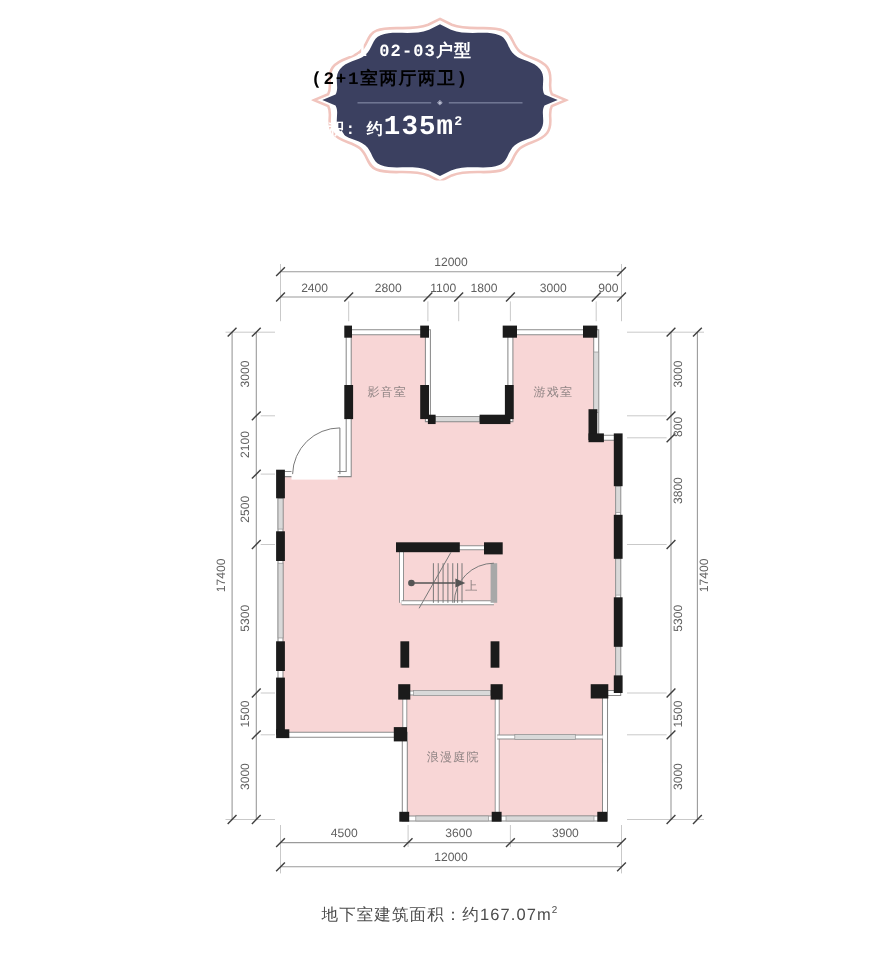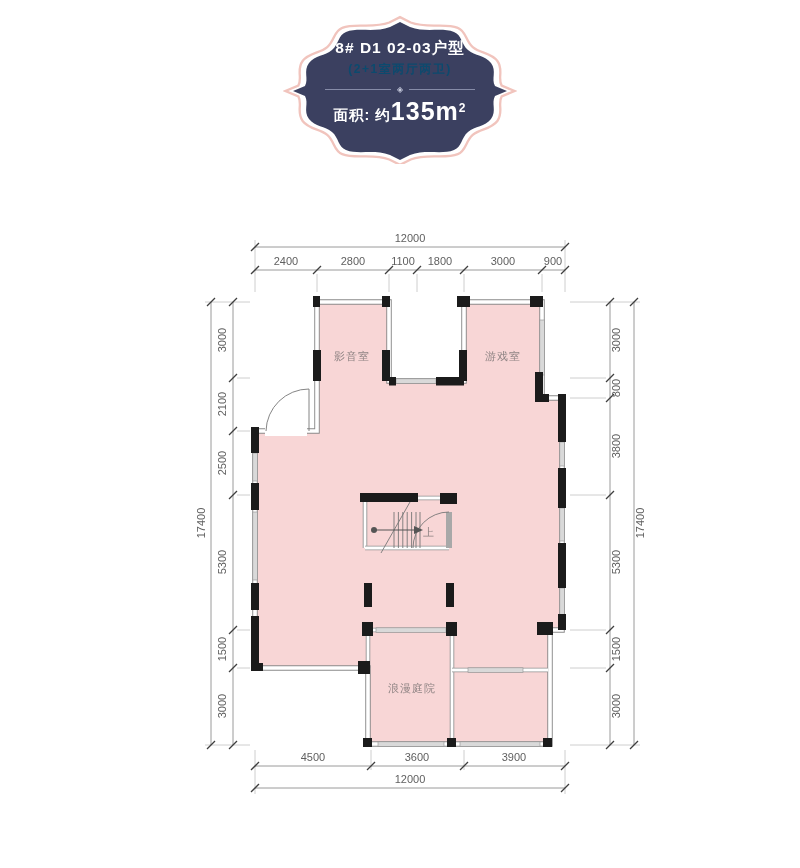--- a/index.html
+++ b/index.html
@@ -1,24 +1,24 @@
 <!DOCTYPE html>
 <html><head>
 <meta charset="utf-8">
 <style>
   html,body{margin:0;padding:0;background:#fff;}
   #stage{position:relative;width:800px;height:868px;background:#ffffff;overflow:hidden;
          font-family:"Liberation Sans","DejaVu Sans",sans-serif;}
   
   #badge{position:absolute;left:283px;top:12px;width:234px;height:152px;}
   #badge svg{position:absolute;left:0;top:0;}
-  .badge-content{position:relative;z-index:2;text-align:center;padding-top:25px;color:#ffffff;
-                 font-family:Liberation Sans, sans-serif;}
+  .badge-content{position:relative;z-index:2;padding-top:25px;color:#ffffff;
+                 font-family:Liberation Mono, monospace;}
   .badge-line{font-size:15.5px;font-weight:700;letter-spacing:1px;line-height:1.4;}
-  .badge-spec{font-size:12px;font-weight:700;letter-spacing:1.5px;margin-top:2px;color:#0c4a6e;}
+  .badge-spec{font-size:16px;font-weight:700;letter-spacing:1.5px;margin-top:2px;color:#000000;}
   .badge-divider{width:150px;margin:8px auto 3px;display:flex;align-items:center;}
   .badge-divider .bar{flex:1;height:1px;background:#868ca8;}
   .badge-divider .orn{font-size:8px;color:#c3c7da;padding:0 6px;line-height:1;}
   .badge-area{font-size:14.5px;font-weight:700;letter-spacing:1px;}
   .badge-area .val{font-size:25px;}
   .badge-area sup{font-size:12px;position:relative;top:-2px;}
   
   .wo{stroke:#8a8a8a;stroke-width:5.5;fill:none;stroke-linejoin:miter;}
   .wi{stroke:#ffffff;stroke-width:3.6;fill:none;stroke-linejoin:miter;}
   .wo2{stroke:#8f8f8f;stroke-width:4.5;fill:none;}
@@ -263,14 +263,17 @@
         <span class="orn">◈</span>
         <span class="bar"></span>
       </div>
       <div class="badge-area">
         <span>面积: 约</span><span class="val">135m</span><sup>2</sup>
       </div>
     </div>
   </div>
 
   
+  <div id="caption">
+    <span>地下室建筑面积：约167.07m</span><sup>2</sup>
+  </div>
 
 </div>
 
 </body></html>

